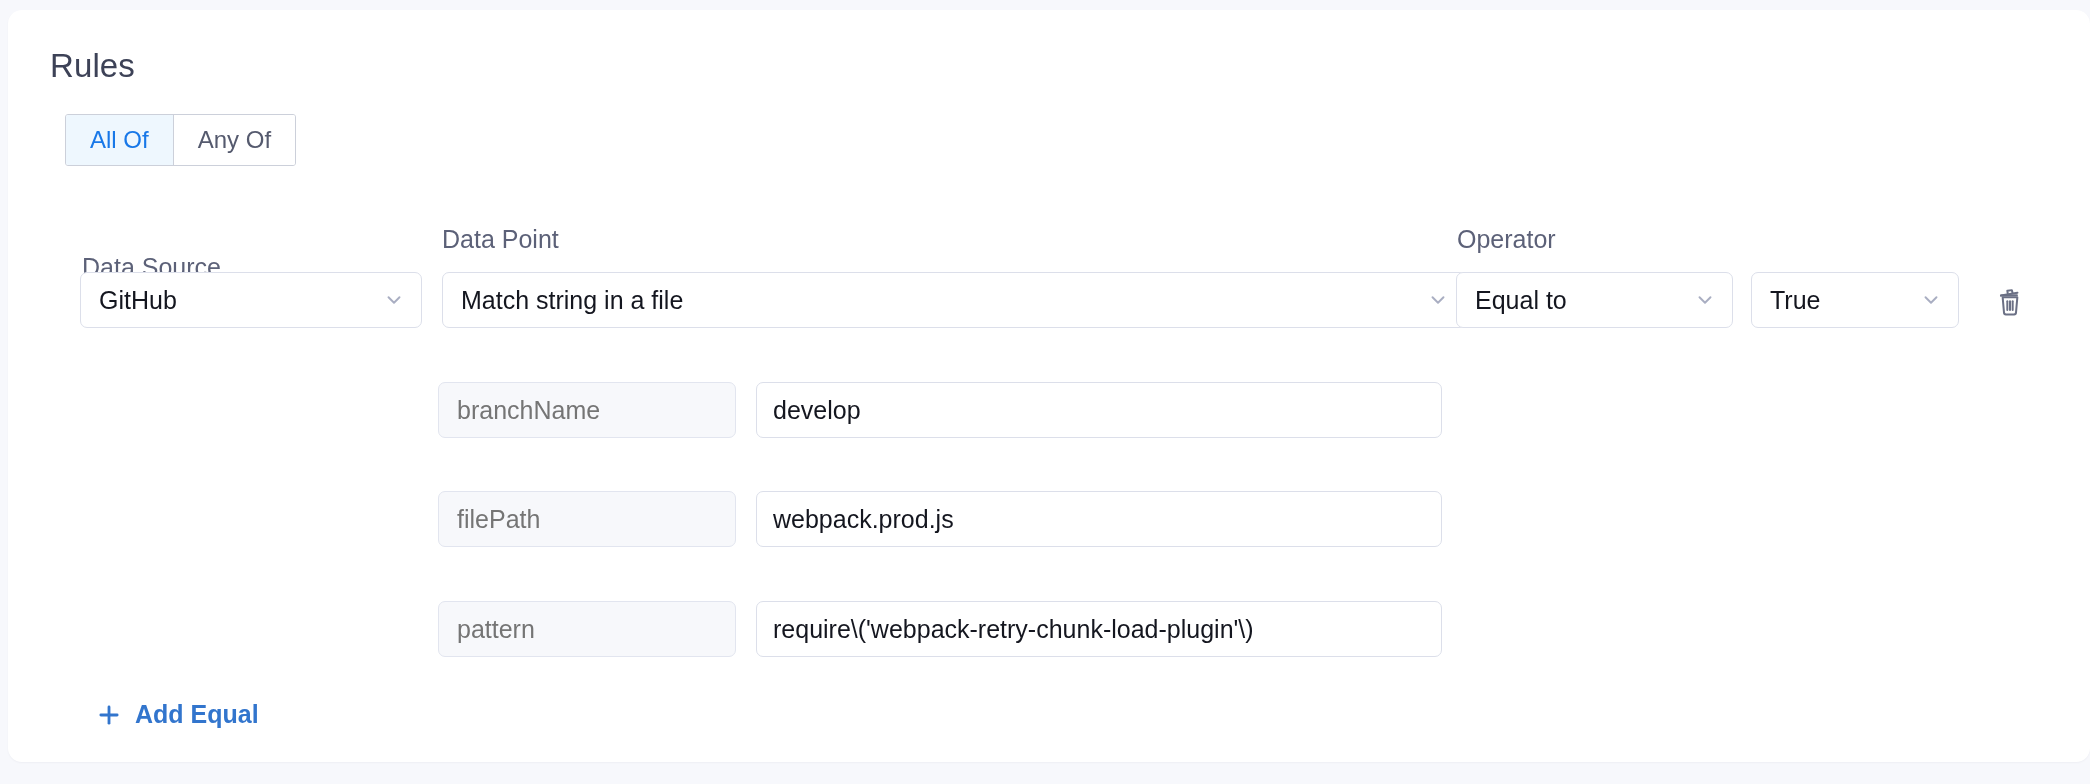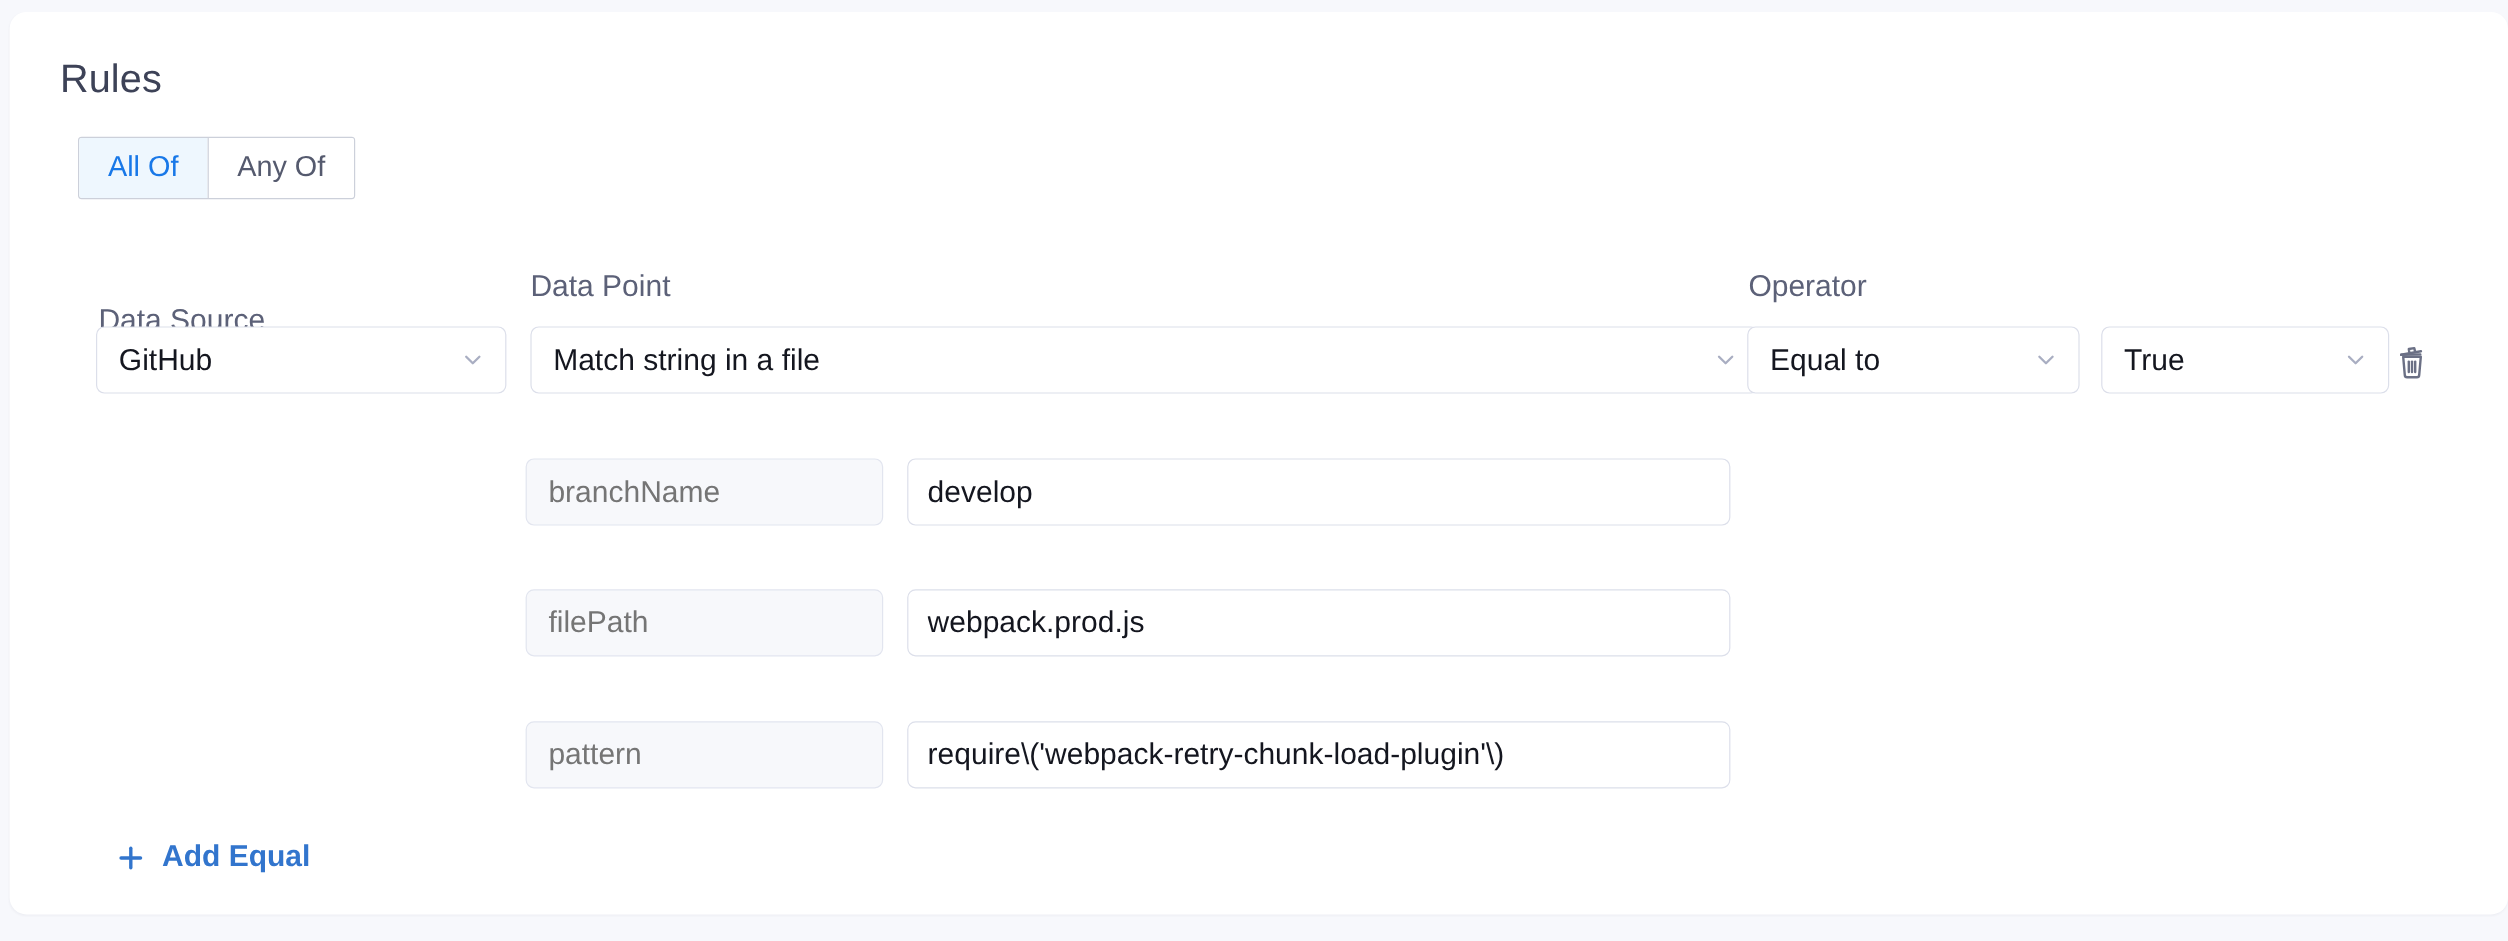--- a/index.html
+++ b/index.html
@@ -119,21 +119,21 @@
     height: 22px;
     margin-left: 10px;
     display: block;
   }
   .chev svg { display: block; }
 
   
   .sel-data-source { left: 72px;   top: 262px; width: 342px; }
   .sel-data-point  { left: 434px;  top: 262px; width: 1024px; }
   .sel-operator    { left: 1448px; top: 262px; width: 277px; }
-  .sel-value       { left: 1743px; top: 262px; width: 240px; }
+  .sel-value       { left: 1743px; top: 262px; width: 208px; }
 
   
   .trash-btn {
     position: absolute;
     left: 1982px;
     top: 272px;
     width: 40px;
     height: 40px;
     background: transparent;
     border: 0;

